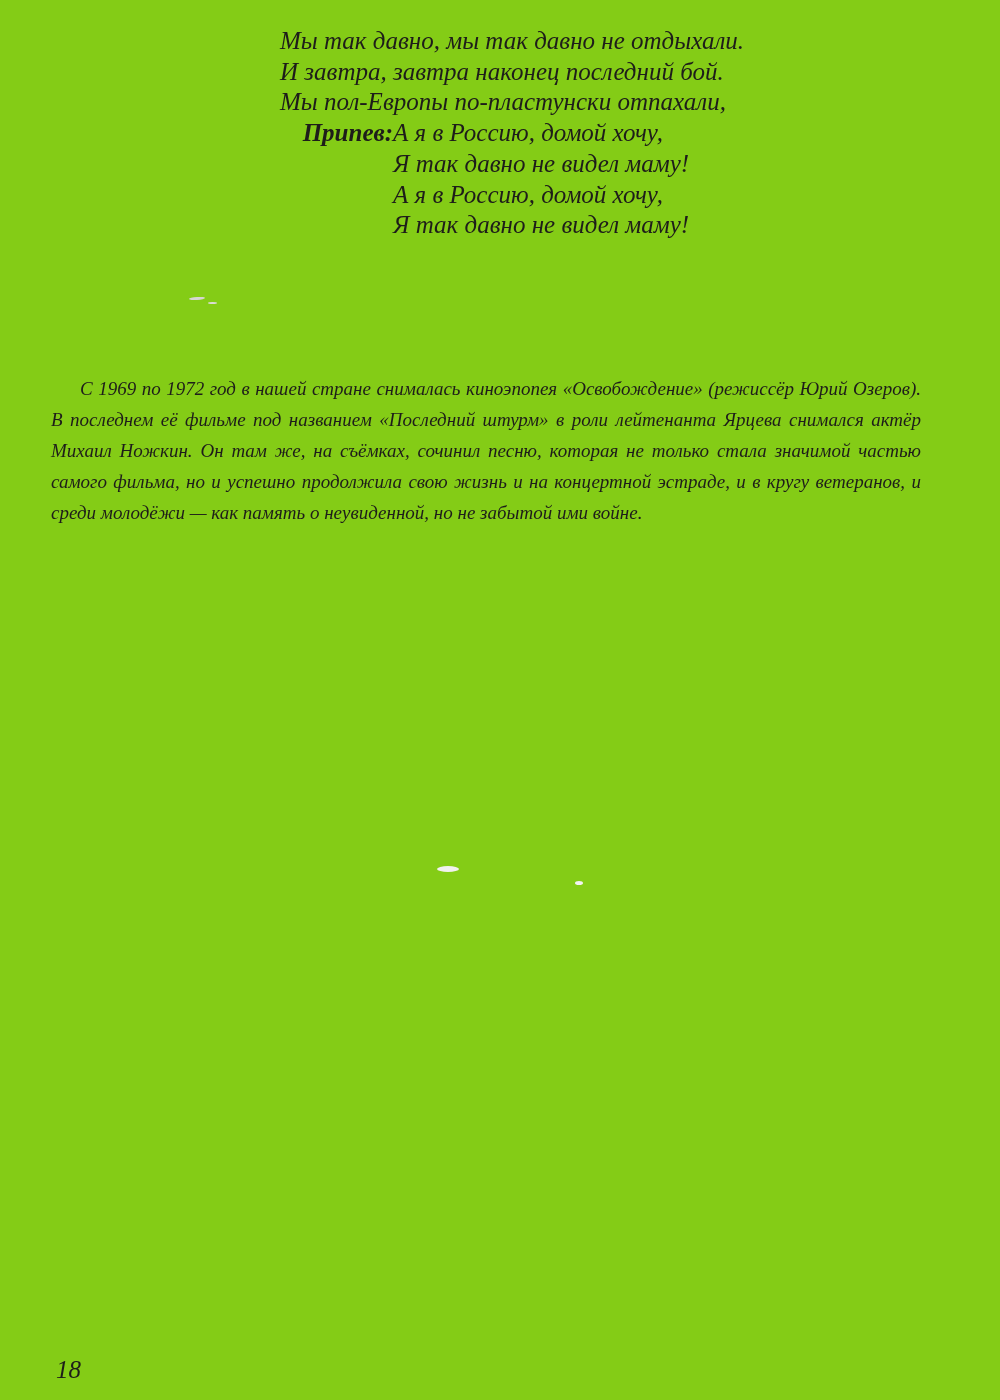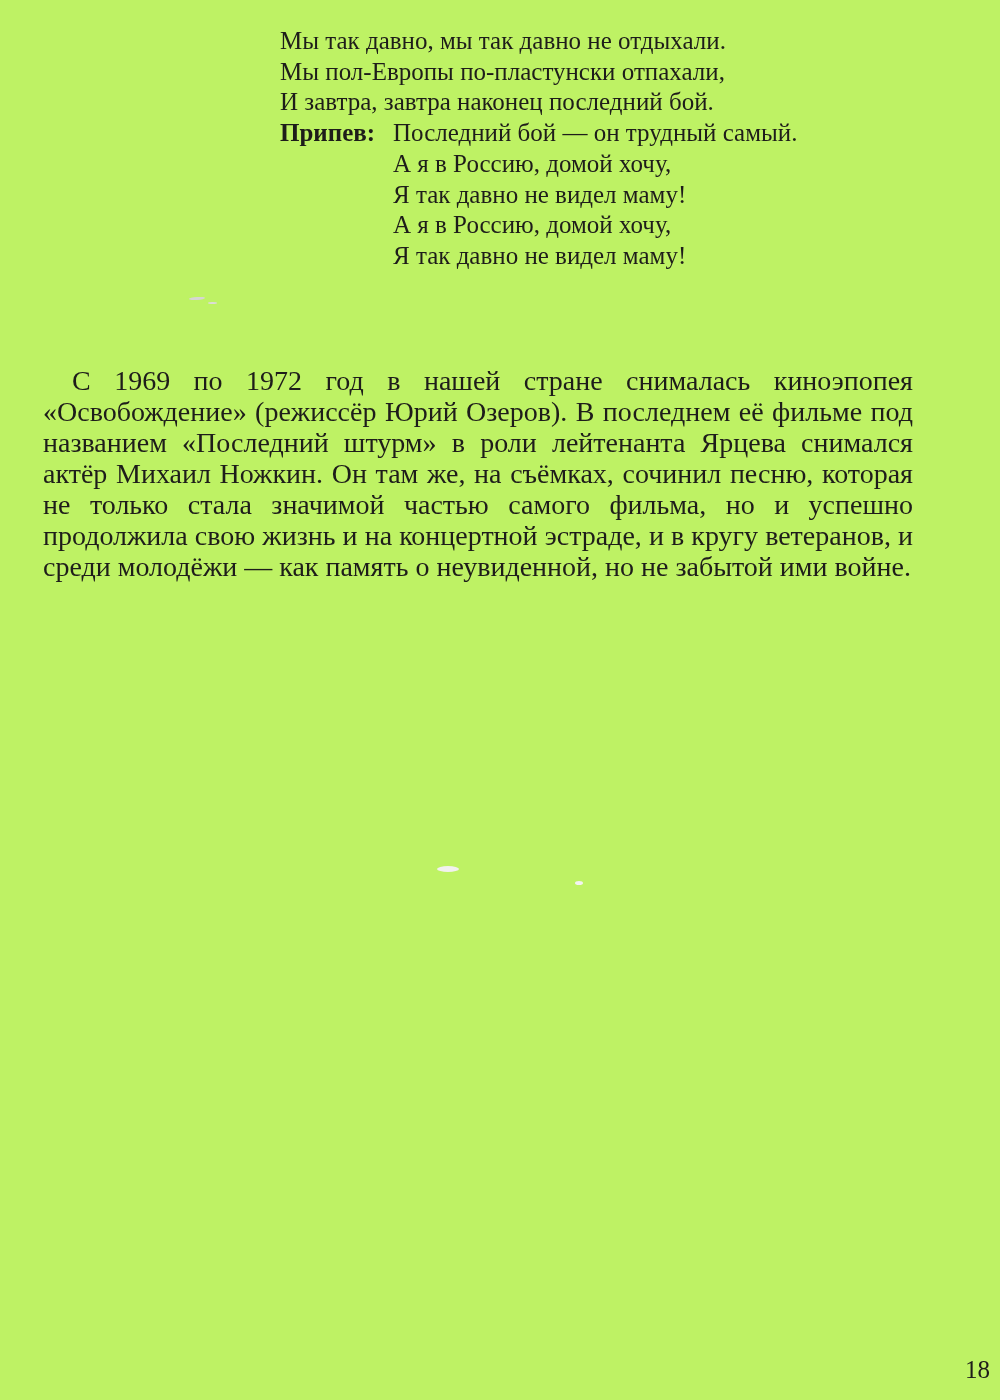--- a/index.html
+++ b/index.html
@@ -11,58 +11,60 @@
     height: 1400px;
     background: #ffffff;
     position: relative;
     font-family: "Liberation Serif", "DejaVu Serif", serif;
     color: #1e1d1a;
     overflow: hidden;
   }
   .page {
     position: absolute;
     inset: 0;
-    background: #bef264;
+    background: #84cc16;
+    font-style: italic;
   }
   
   .lyrics {
     position: absolute;
     left: 280px;
     top: 26px;
     font-size: 25px;
     line-height: 30.7px;
     white-space: nowrap;
   }
   .chorus {
     display: flex;
   }
   .chorus-label {
     flex: none;
     width: 113px;
     font-weight: 700;
+    text-align: right;
   }
   
   .paragraph {
     position: absolute;
     left: 43px;
     top: 365px;
     width: 870px;
-    margin: 0;
-    font-size: 28px;
+    margin: 8px;
+    font-size: 19px;
     line-height: 31px;
     text-align: justify;
     text-indent: 29px;
   }
   
   .page-number {
     position: absolute;
     left: 16px;
     right: 10px;
     top: 1356px;
-    text-align: right;
+    text-align: left;
     font-size: 25px;
     margin-left: 40px;
   }
   
   .artifact {
     position: absolute;
     border-radius: 50%;
   }
   .a1 { left: 189px; top: 297px; width: 16px; height: 3px; background: #d6d6d2; transform: rotate(-4deg); }
   .a2 { left: 208px; top: 302px; width: 9px;  height: 2px; background: #dcdcd8; }
@@ -70,27 +72,26 @@
   .a4 { left: 575px; top: 881px; width: 8px;  height: 4px; background: #f3f3f1; }
 </style>
 </head>
 <body>
 
 <div class="page">
 
   <div class="lyrics">
     <div class="verse">
       <div class="line">Мы так давно, мы так давно не отдыхали.</div>
+      <div class="line">И завтра, завтра наконец последний бой.</div>
       <div class="line">Мы пол-Европы по-пластунски отпахали,</div>
-      <div class="line">И завтра, завтра наконец последний бой.</div>
     </div>
     <div class="chorus">
       <div class="chorus-label">Припев:</div>
       <div class="chorus-lines">
-        <div class="line">Последний бой — он трудный самый.</div>
         <div class="line">А я в Россию, домой хочу,</div>
         <div class="line">Я так давно не видел маму!</div>
         <div class="line">А я в Россию, домой хочу,</div>
         <div class="line">Я так давно не видел маму!</div>
       </div>
     </div>
   </div>
 
   <p class="paragraph">С 1969 по 1972 год в нашей стране снималась киноэпопея «Освобождение» (режиссёр Юрий Озеров). В последнем её фильме под названием «Последний штурм» в роли лейтенанта Ярцева снимался актёр Михаил Ножкин. Он там же, на съёмках, сочинил песню, которая не только стала значимой частью самого фильма, но и успешно продолжила свою жизнь и на концертной эстраде, и в кругу ветеранов, и среди молодёжи — как память о неувиденной, но не забытой ими войне.</p>
 

